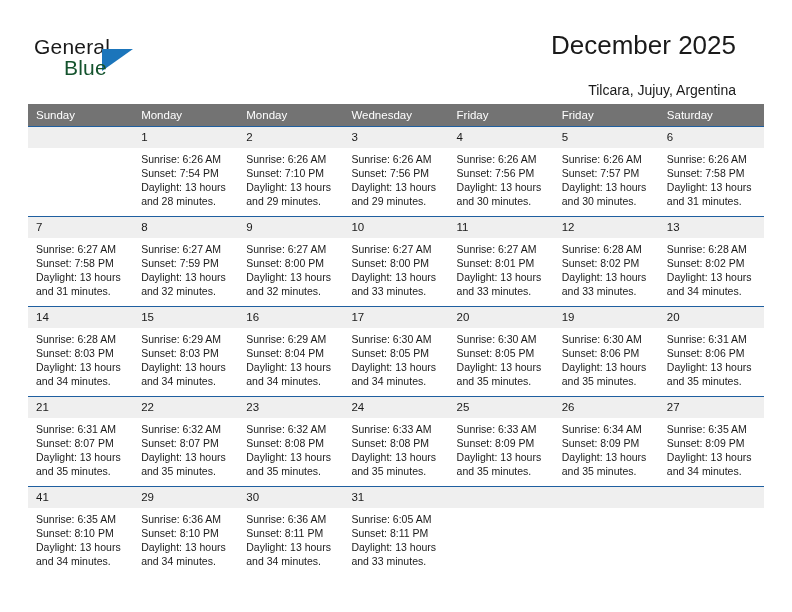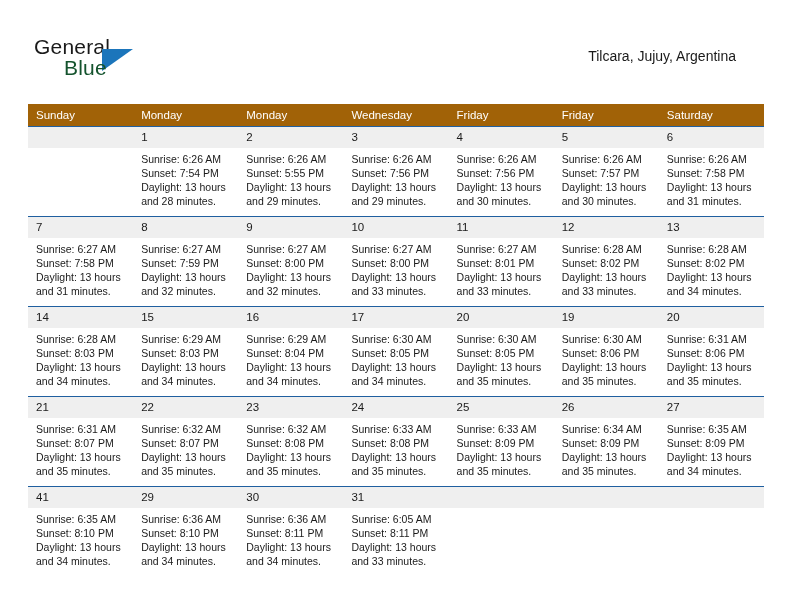--- a/index.html
+++ b/index.html
@@ -92,21 +92,21 @@
     left: 28px;
     top: 104px;
     width: 736px;
   }
   table.cal {
     width: 736px;
     border-collapse: collapse;
     table-layout: fixed;
   }
   table.cal th {
-    background: #a16207;
+    background: #737373;
     color: #ffffff;
     font-size: 11.5px;
     font-weight: normal;
     text-align: left;
     padding: 5px 0 5px 8px;
     height: 11px;
     line-height: 12px;
   }
   table.cal td {
     vertical-align: top;
@@ -146,20 +146,21 @@
 
   <div class="header">
 
     <div class="brand">
       <span class="brand-general">General</span>
       <span class="brand-triangle"></span>
       <span class="brand-blue">Blue</span>
     </div>
 
     <div class="title-block">
+      <div class="cal-title">December 2025</div>
       <div class="cal-subtitle">Tilcara, Jujuy, Argentina</div>
     </div>
 
   </div>
 
   <div class="calendar">
     <table class="cal">
       <thead>
         <tr>
           <th>Sunday</th>
@@ -181,21 +182,21 @@
               <div class="details">
                 <div>Sunrise: 6:26 AM</div>
                 <div>Sunset: 7:54 PM</div>
                 <div class="daylight">Daylight: 13 hours and 28 minutes.</div>
               </div>
             </td>
             <td>
               <div class="daynum">2</div>
               <div class="details">
                 <div>Sunrise: 6:26 AM</div>
-                <div>Sunset: 5:55 PM</div>
+                <div>Sunset: 7:10 PM</div>
                 <div class="daylight">Daylight: 13 hours and 29 minutes.</div>
               </div>
             </td>
             <td>
               <div class="daynum">3</div>
               <div class="details">
                 <div>Sunrise: 6:26 AM</div>
                 <div>Sunset: 7:56 PM</div>
                 <div class="daylight">Daylight: 13 hours and 29 minutes.</div>
               </div>

